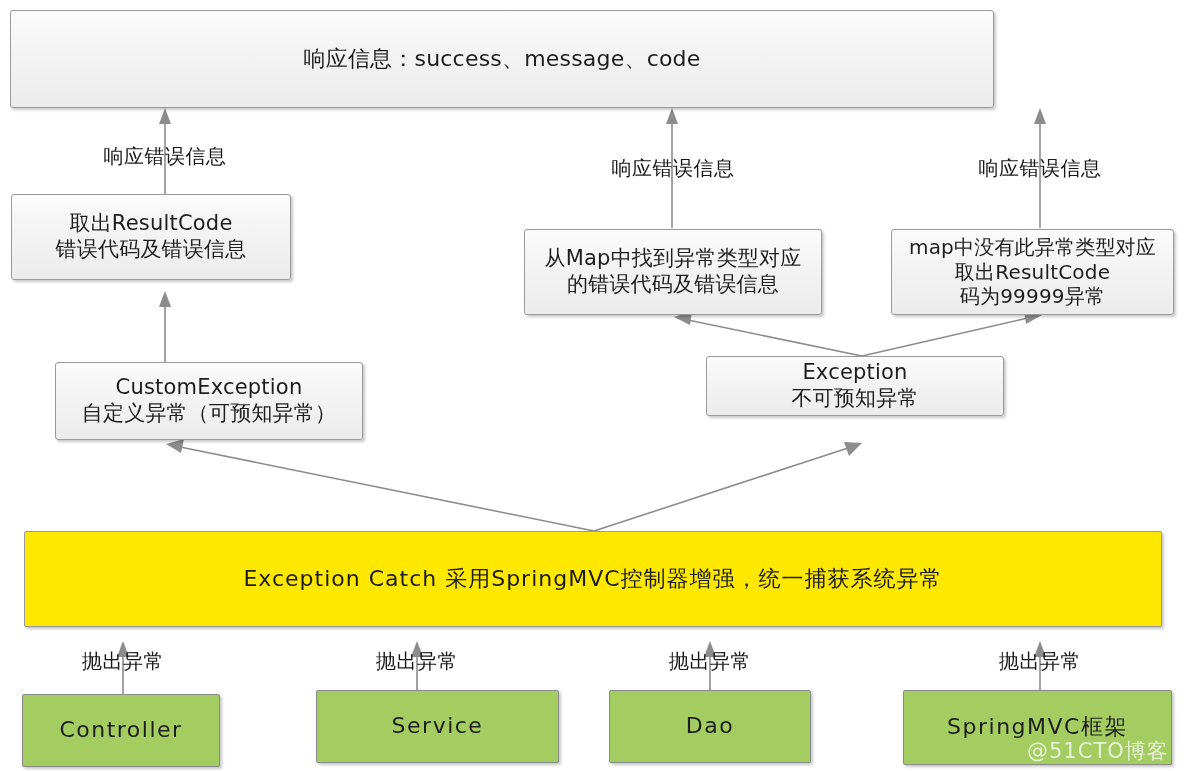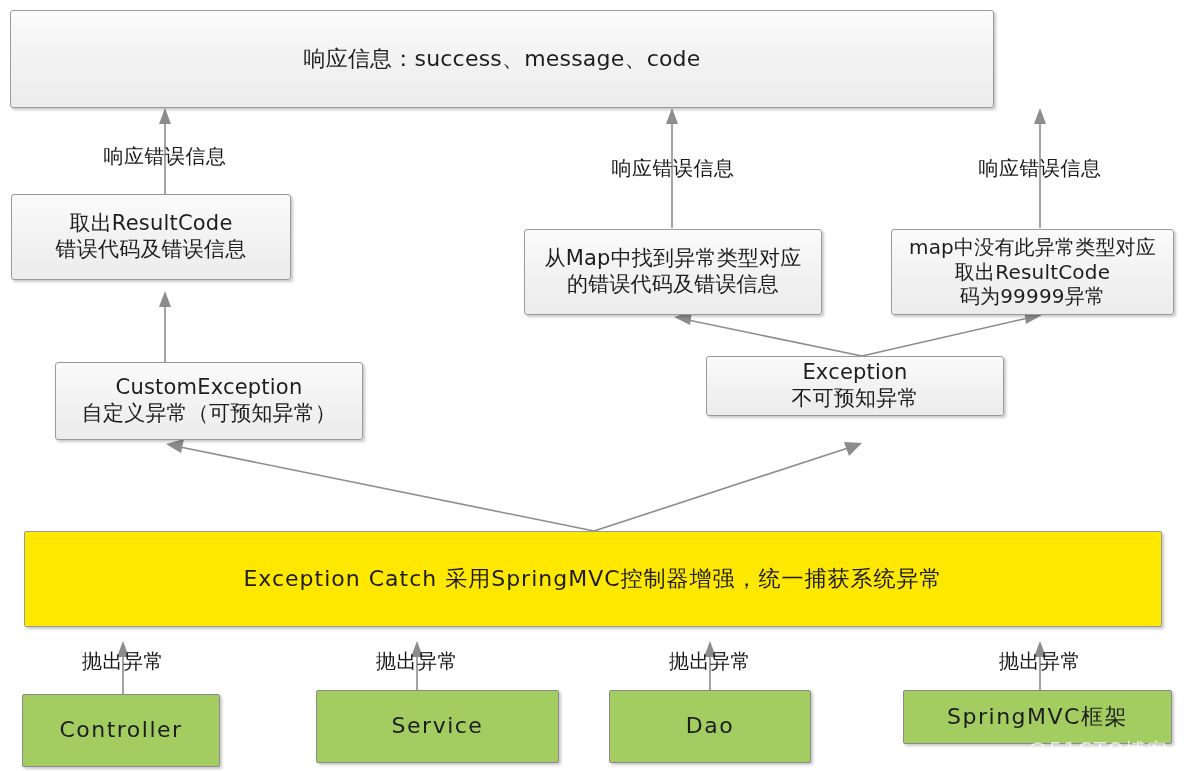--- a/index.html
+++ b/index.html
@@ -218,21 +218,21 @@
   </div>
 
   <div class="node green" style="left:316px; top:690px; width:243px; height:73px;">
     <span class="txt">Service</span>
   </div>
 
   <div class="node green" style="left:609px; top:690px; width:202px; height:73px;">
     <span class="txt">Dao</span>
   </div>
 
-  <div class="node green" style="left:903px; top:690px; width:269px; height:54px;">
+  <div class="node green" style="left:903px; top:690px; width:269px; height:75px;">
     <span class="txt">SpringMVC框架</span>
   </div>
 
   <div class="watermark" style="left:1027px; top:737px;">
     <span>@51CTO博客</span>
   </div>
 
 </div>
 
 </body></html>

